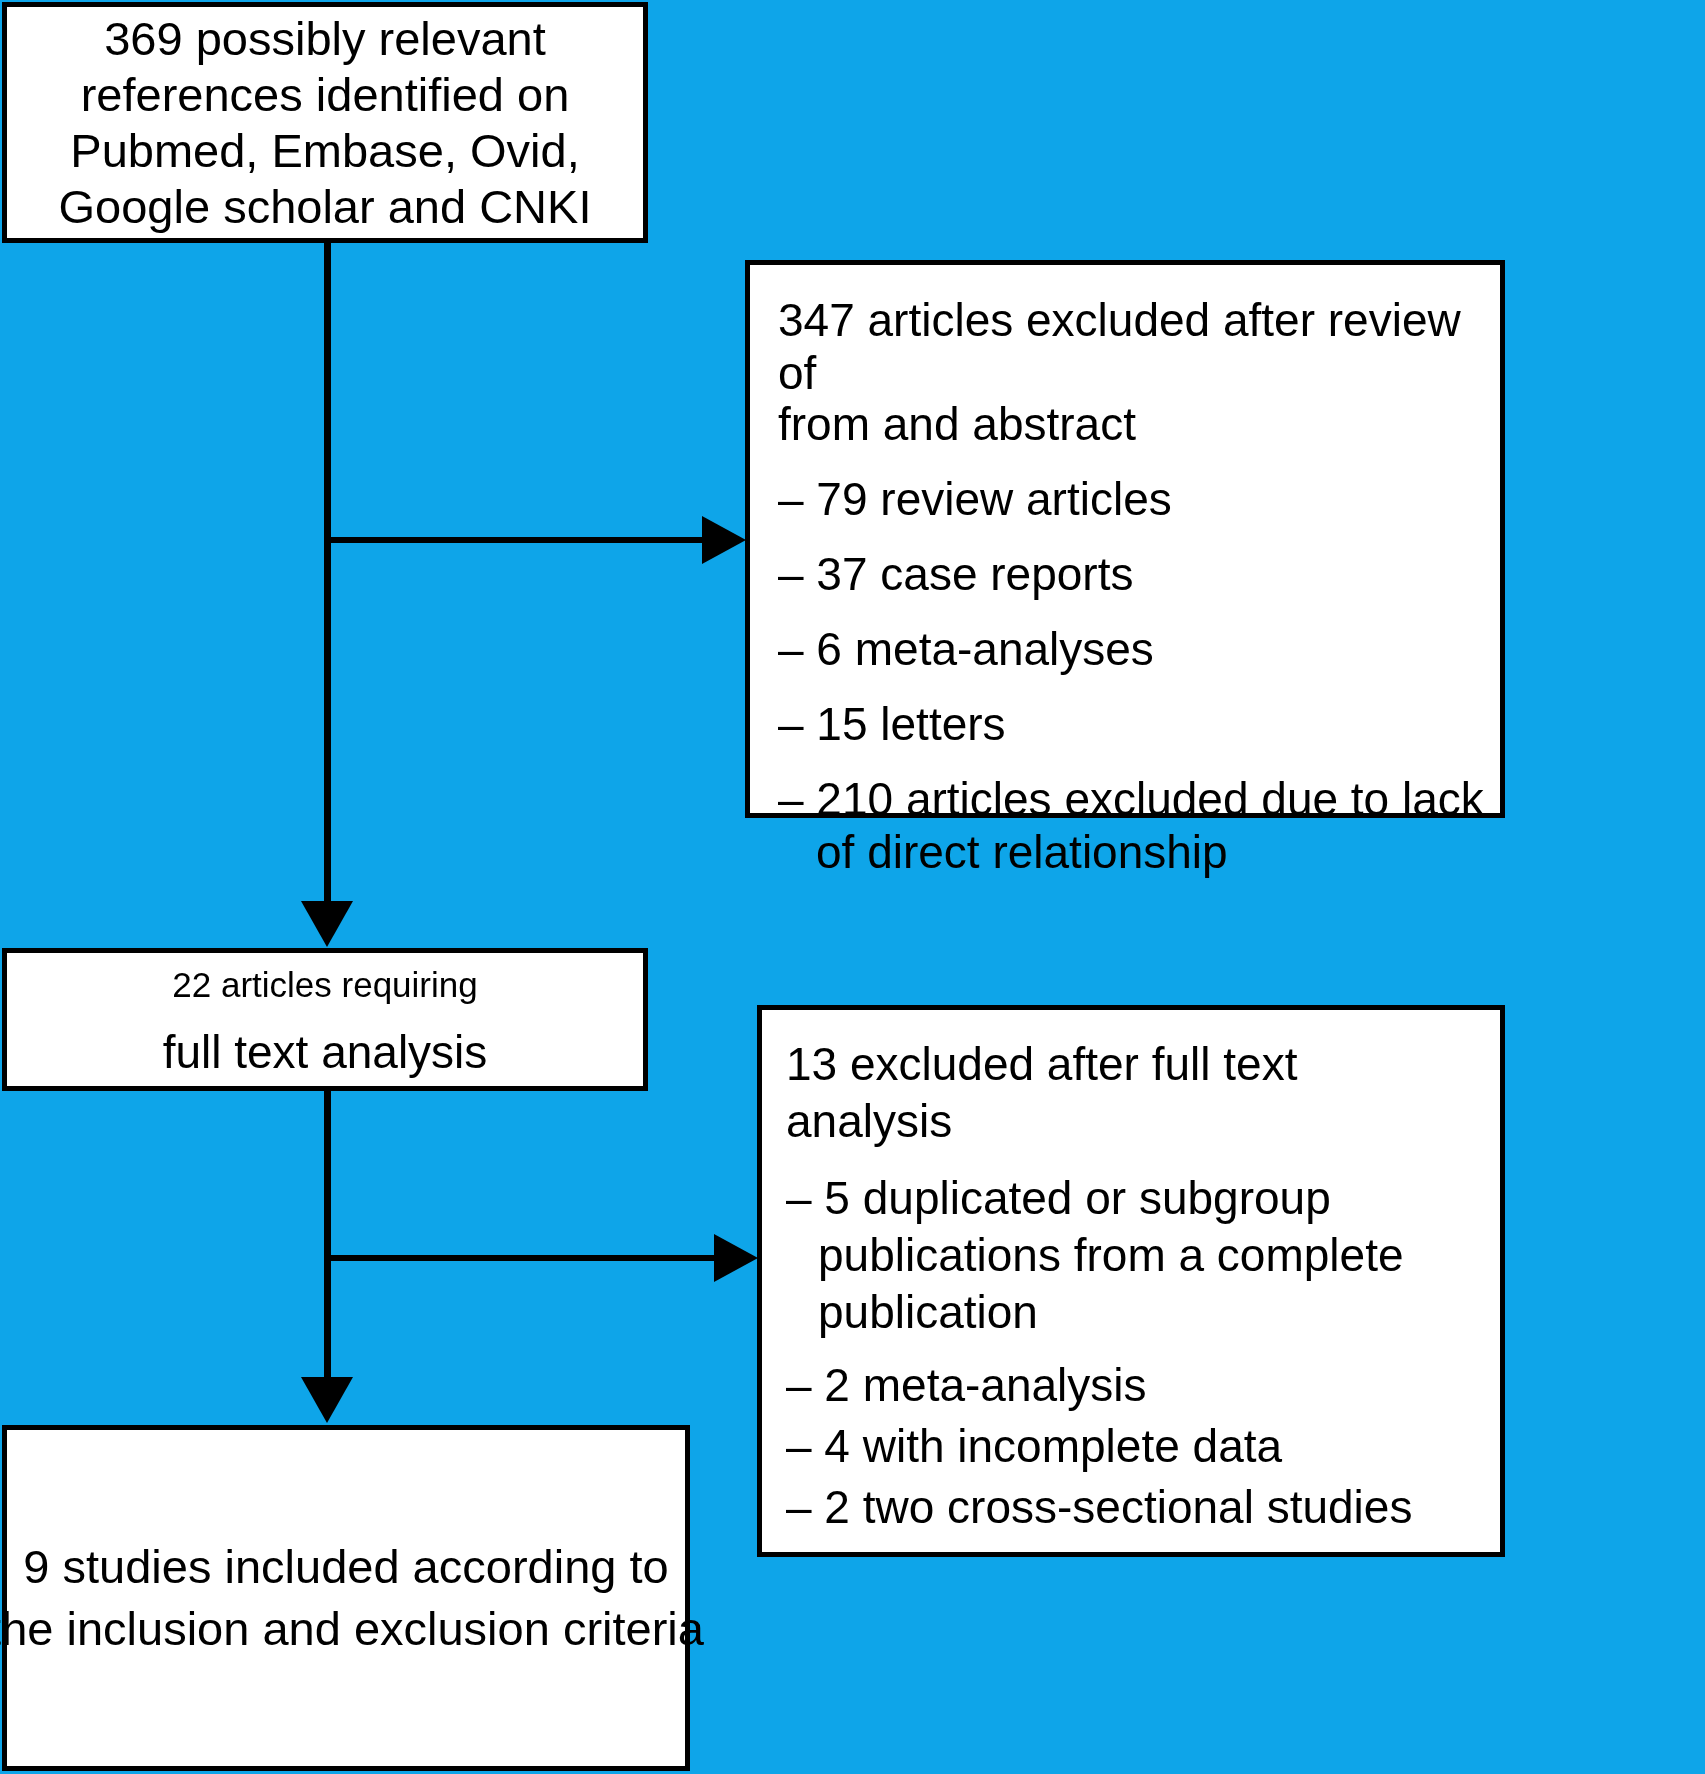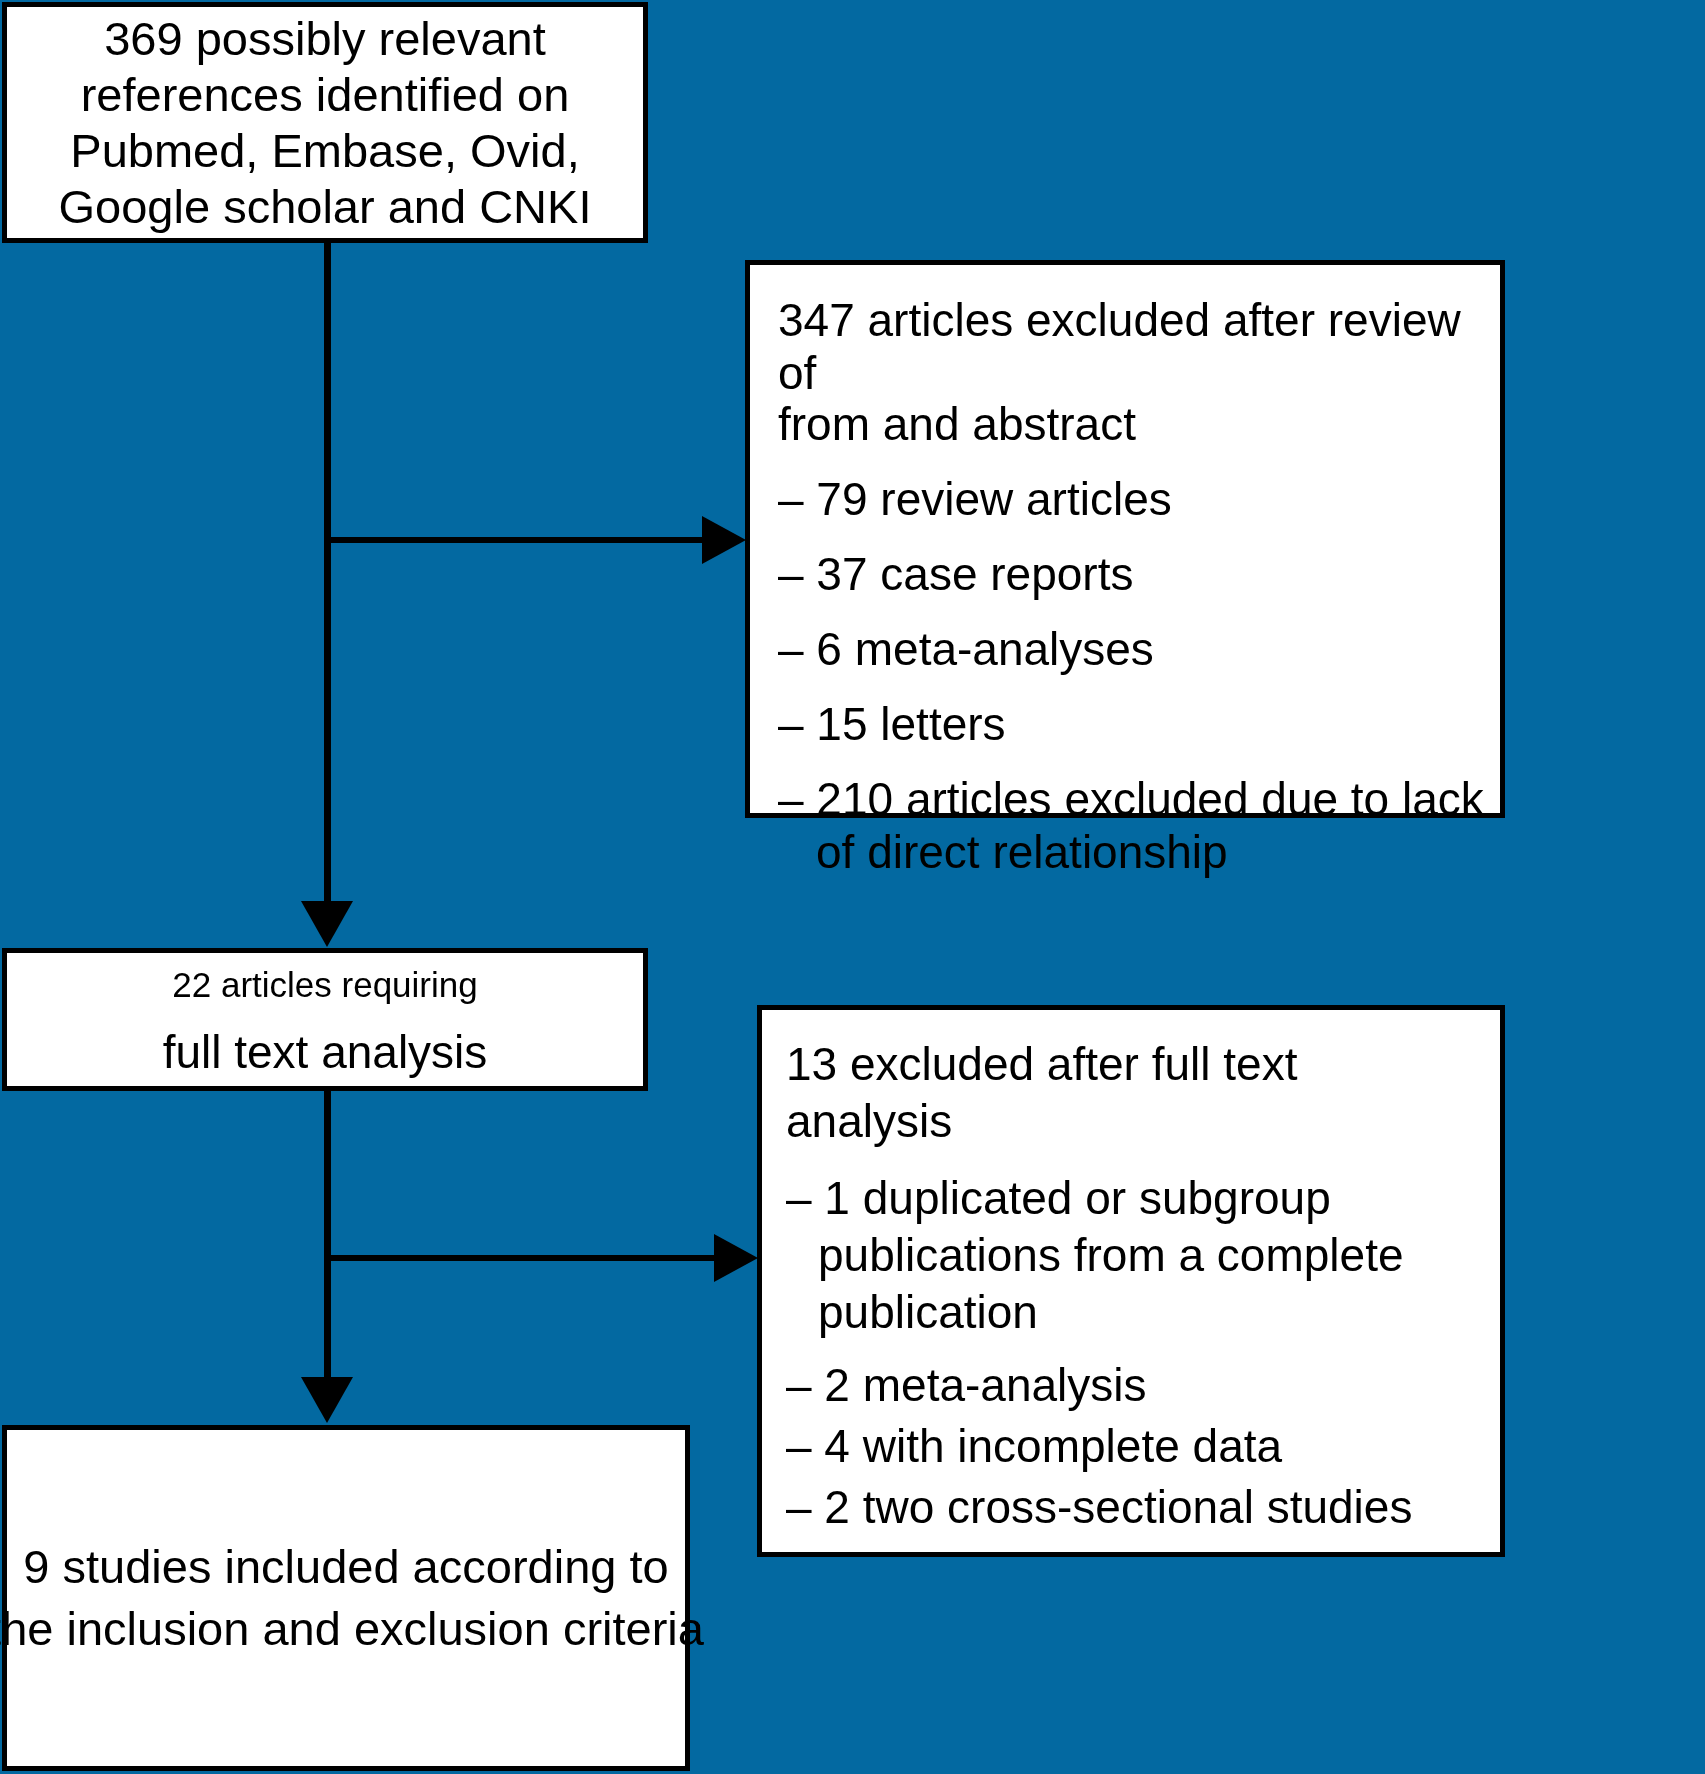--- a/index.html
+++ b/index.html
@@ -4,21 +4,21 @@
 <style>
   html, body {
     margin: 0;
     padding: 0;
     background: #ffffff;
   }
   #canvas {
     position: relative;
     width: 1705px;
     height: 1774px;
-    background: #0369a1;
+    background: #0ea5e9;
     font-family: "Liberation Sans", sans-serif;
     color: #000000;
     overflow: hidden;
   }
   .box {
     position: absolute;
     box-sizing: border-box;
     border: 5px solid #000000;
     background: #ffffff;
     display: flex;
@@ -132,21 +132,21 @@
 
   <div class="vline" style="left:324px; top:1091px; height:288px;"></div>
   <div class="arrow-down" style="left:301px; top:1377px;"></div>
 
   <div class="hline" style="left:327px; top:1255px; width:390px;"></div>
   <div class="arrow-right" style="left:714px; top:1234px;"></div>
 
   <div class="box left" id="box4">
     <div class="hdr">13 excluded after full text</div>
     <div class="hdr" style="margin-top:-20px;">analysis</div>
-    <div class="bullet">– 1 duplicated or subgroup
+    <div class="bullet">– 5 duplicated or subgroup
 publications from a complete
 publication</div>
     <div class="bullet tight">– 2 meta-analysis</div>
     <div class="bullet tight">– 4 with incomplete data</div>
     <div class="bullet tight">– 2 two cross-sectional studies</div>
   </div>
 
   <div class="box centered" id="box5">
     <div class="tline">9 studies included according to</div>
     <div class="tline">the inclusion and exclusion criteria</div>

